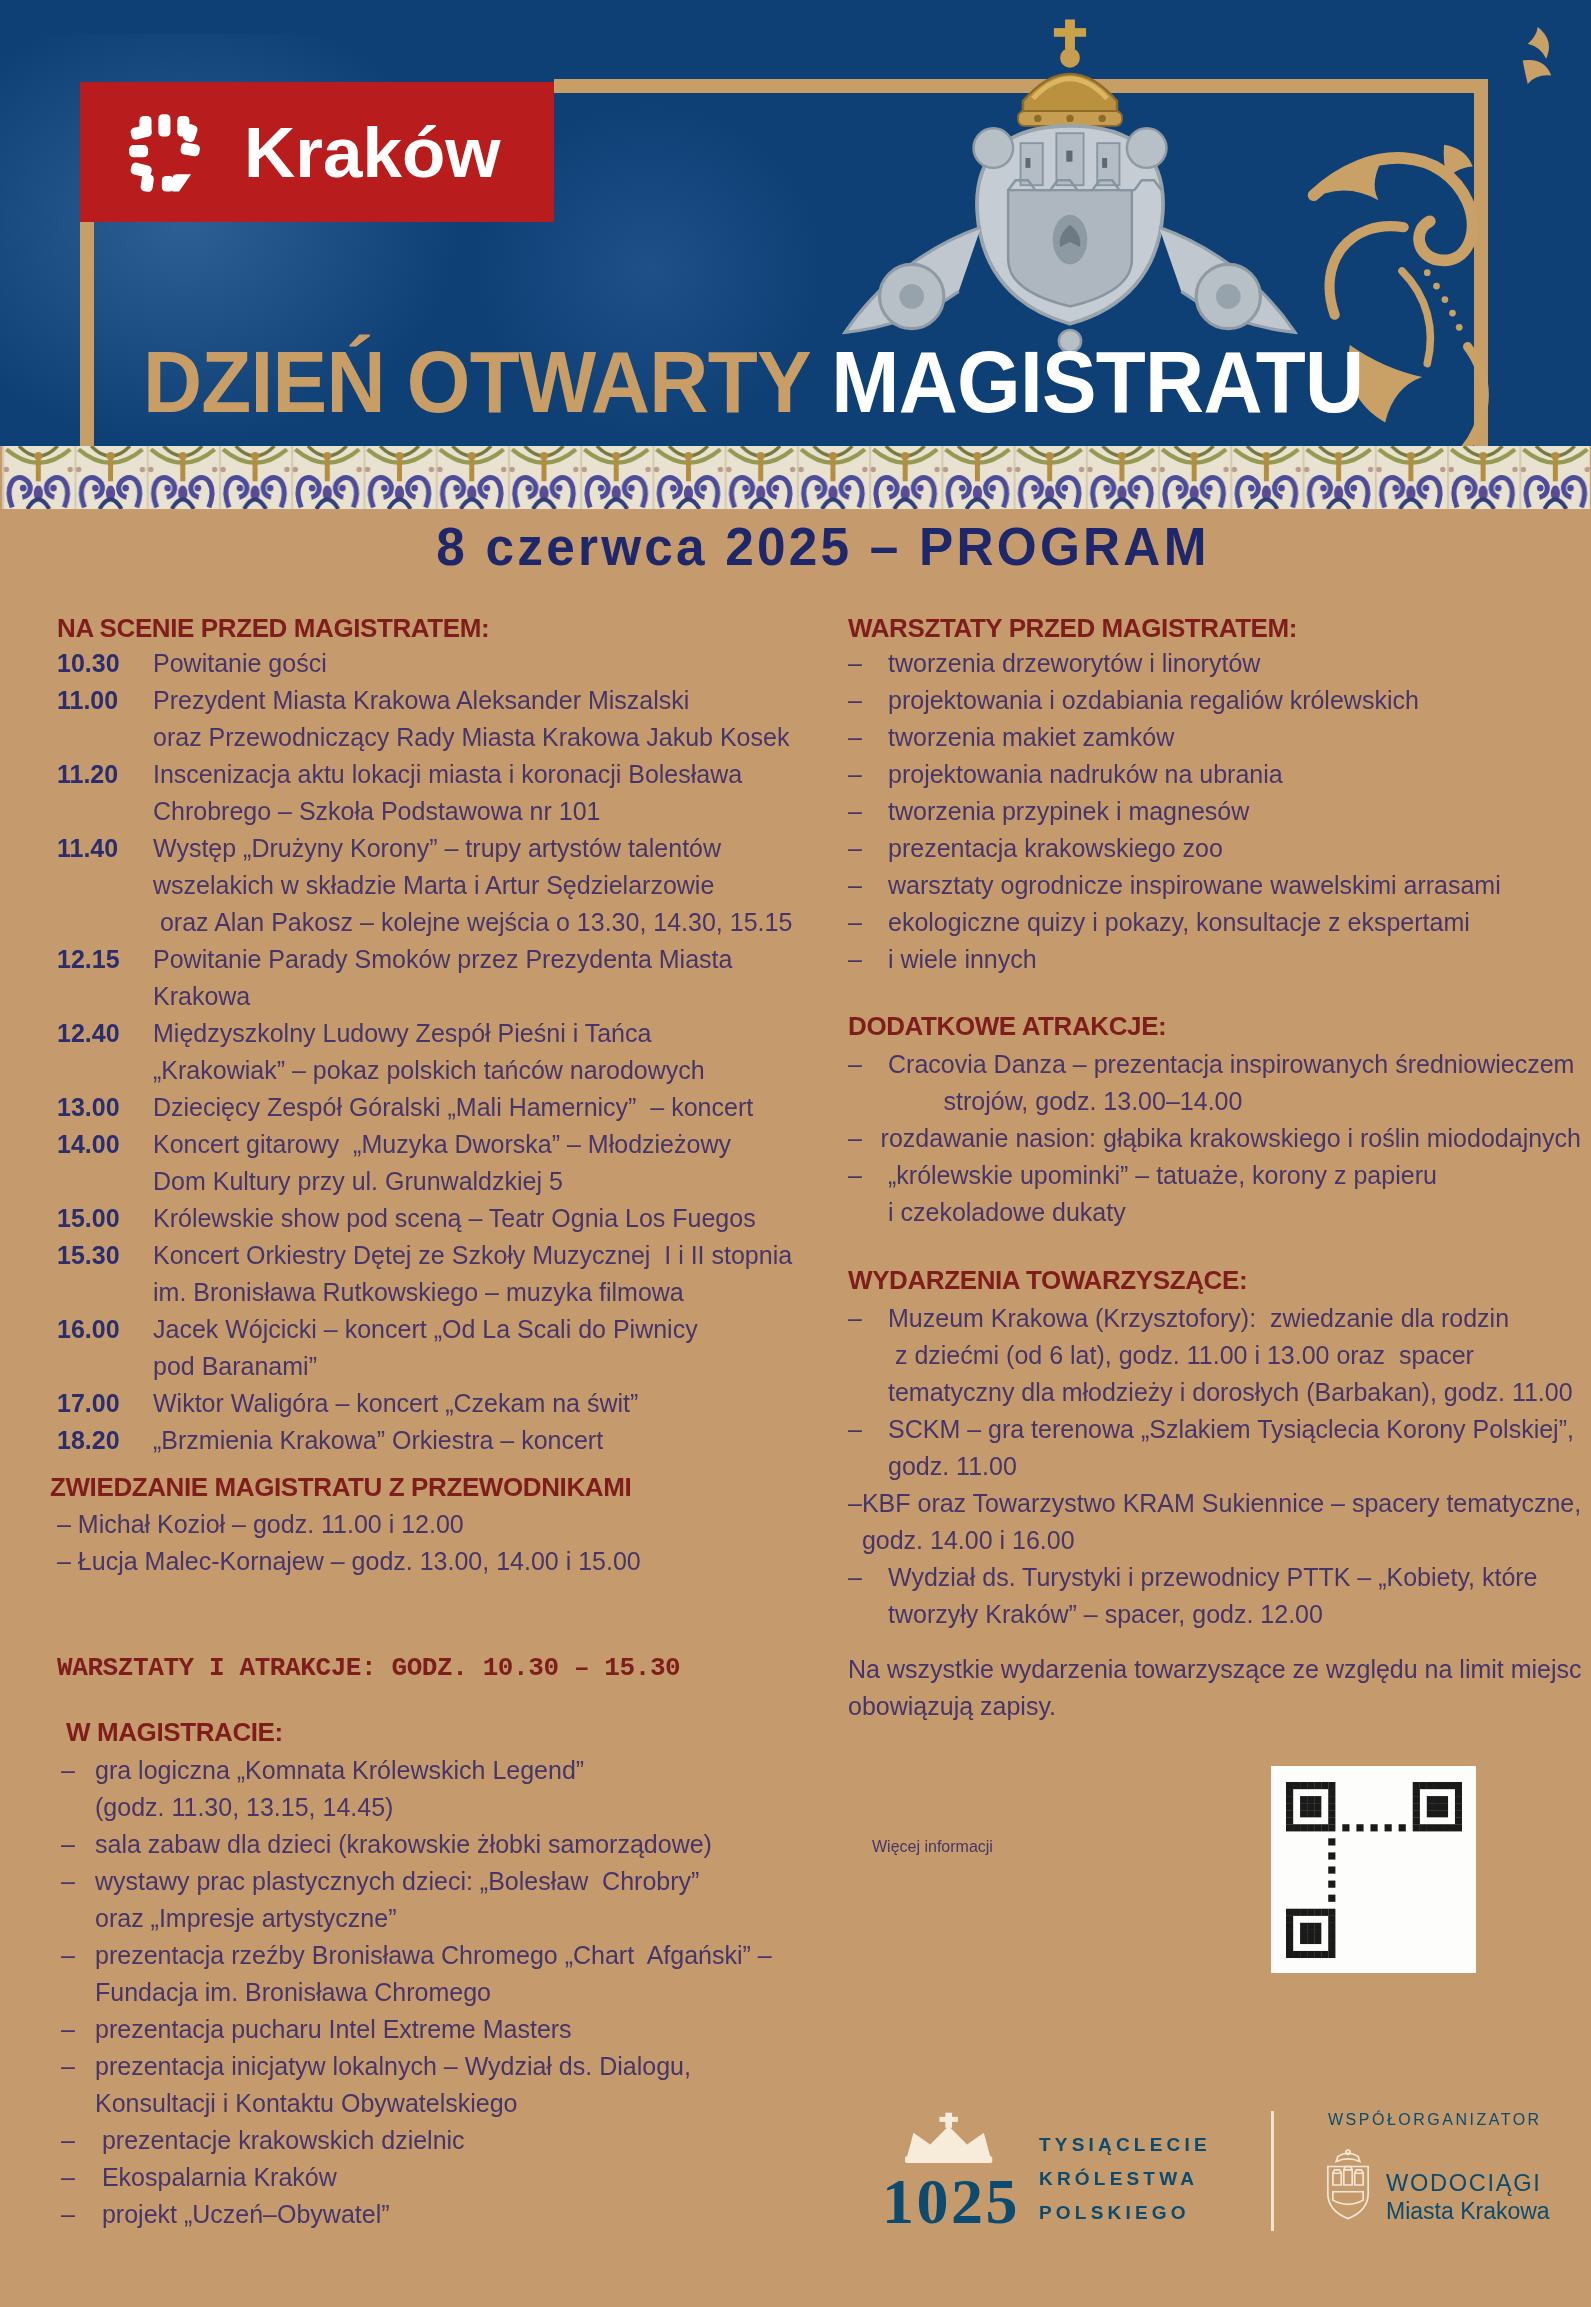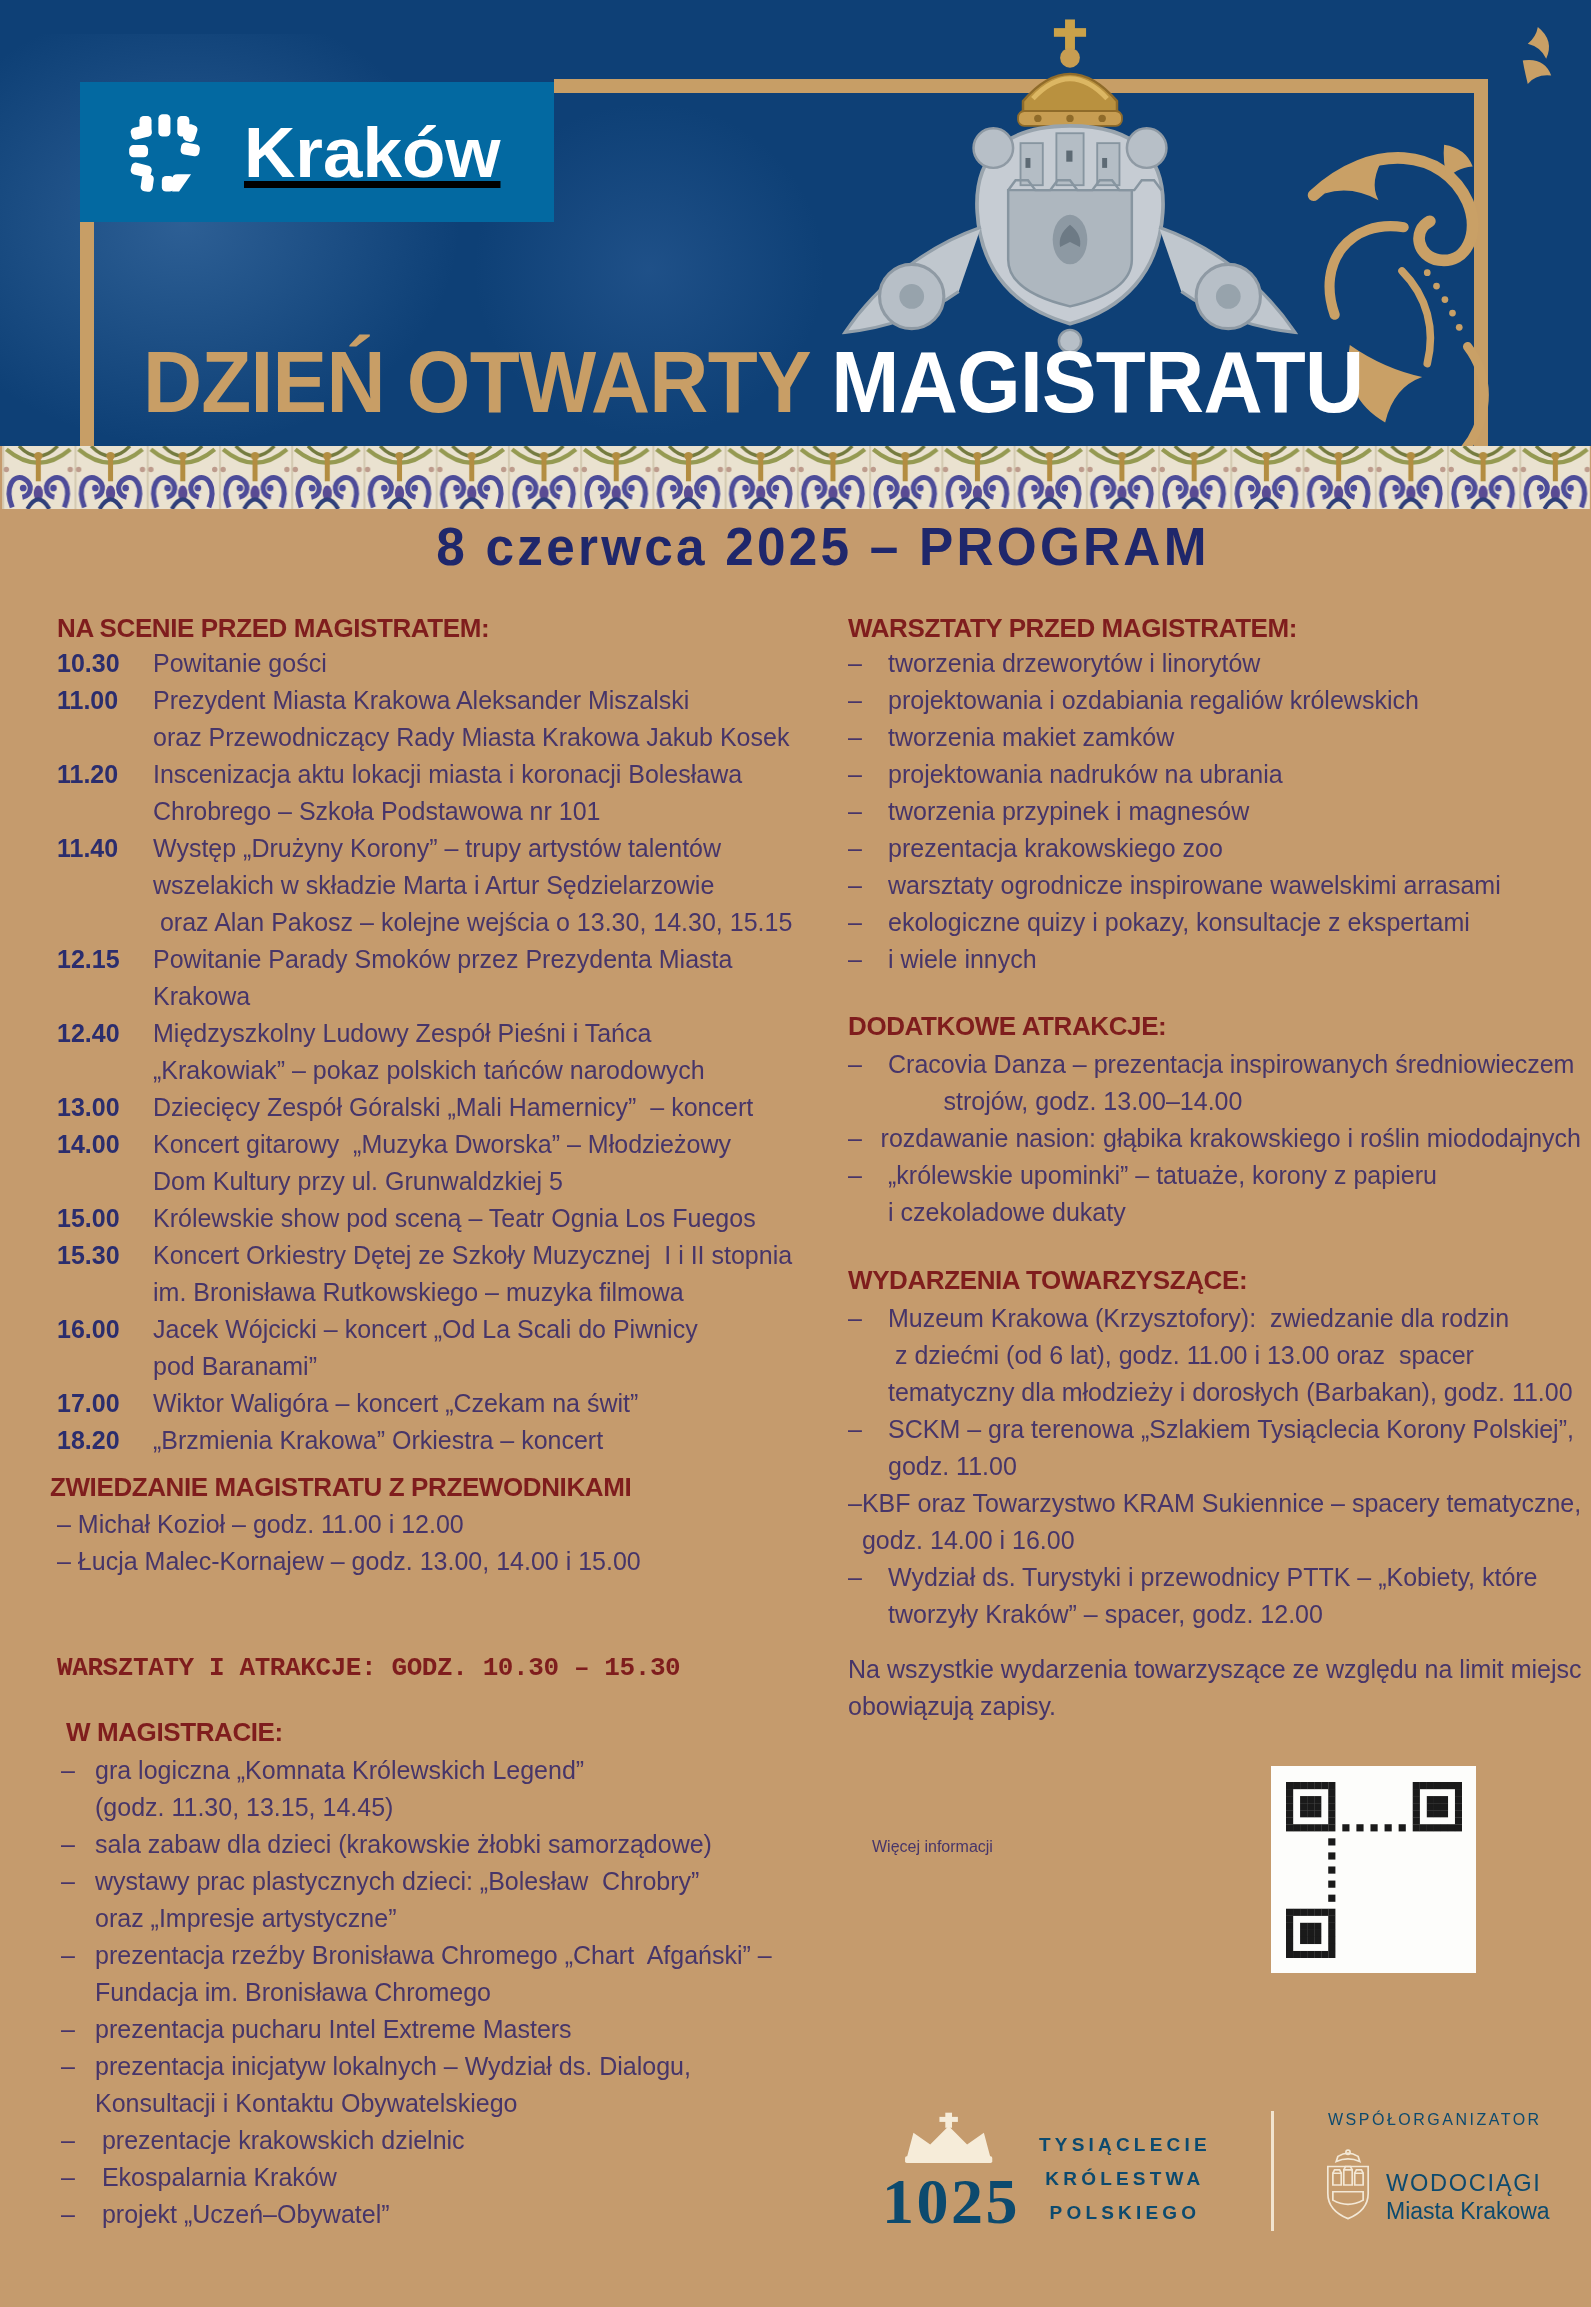--- a/index.html
+++ b/index.html
@@ -6,22 +6,22 @@
   body{width:1592px;height:2307px;background:#c59b6d;font-family:"Liberation Sans",sans-serif;}
   .poster{position:relative;width:1592px;height:2307px;overflow:hidden;background:#c59b6d;}
 
   
   .hdr{position:absolute;left:0;top:0;width:1592px;height:446px;background:#0e4076;overflow:hidden;}
   .wm1{position:absolute;left:-51px;top:34px;width:522px;height:421px;
        background:radial-gradient(ellipse at 45% 45%, rgba(96,146,199,.38), rgba(96,146,199,0) 68%);}
   .wm2{position:absolute;left:472px;top:101px;width:354px;height:337px;
        background:radial-gradient(ellipse at 50% 50%, rgba(70,118,178,.30), rgba(70,118,178,0) 70%);}
   .goldline{position:absolute;background:#c79e66;}
-  .logo-box{position:absolute;left:80px;top:82px;width:474px;height:140px;background:#0369a1;
-            display:flex;align-items:center;text-decoration:underline;}
+  .logo-box{position:absolute;left:80px;top:82px;width:474px;height:140px;background:#b91c1c;
+            display:flex;align-items:center;}
   .logo-box svg{margin-left:44px;}
   .logo-text{color:#ffffff;font-size:71px;font-weight:700;margin-left:34px;letter-spacing:0px;}
   .title{position:absolute;left:143px;top:331px;font-size:88px;font-weight:700;letter-spacing:-0.8px;
          transform:scaleX(.93);transform-origin:left center;white-space:pre;}
   .title .t-gold{color:#c89e66;}
   .title .t-white{color:#ffffff;}
   .crest{position:absolute;left:809px;top:17px;}
   .flourish{position:absolute;left:1301px;top:94px;}
   .leaf{position:absolute;left:1506px;top:25px;}
 
@@ -49,21 +49,21 @@
   
   .qr-card{position:absolute;left:1271px;top:1766px;width:205px;height:207px;background:#fdfdfb;
            display:flex;align-items:center;justify-content:center;}
 
   
   .f-cream{color:#0c4a6e;}
   .crown-logo{position:absolute;left:895px;top:2111px;}
   .year{position:absolute;left:873px;top:2165px;width:156px;text-align:center;
         font-family:"Liberation Serif",serif;font-weight:700;font-size:64px;letter-spacing:2.5px;}
   .mill{position:absolute;left:1039px;top:2128px;font-size:19px;font-weight:700;letter-spacing:4.2px;}
-  .mill .line{line-height:34px;text-align:center;}
+  .mill .line{line-height:34px;}
   .f-divider{position:absolute;left:1271px;top:2111px;width:2.5px;height:120px;background:rgba(246,236,217,.9);}
   .coorg{position:absolute;left:1328px;top:2111px;font-size:16px;letter-spacing:2.5px;}
   .wod-crest{position:absolute;left:1321px;top:2148px;}
   .wod-name{position:absolute;left:1386px;top:2170px;font-size:23.6px;letter-spacing:1.7px;}
   .wod-sub{position:absolute;left:1386px;top:2198px;font-size:23px;}
 </style>
 </head>
 <body>
 
 <div class="poster">

